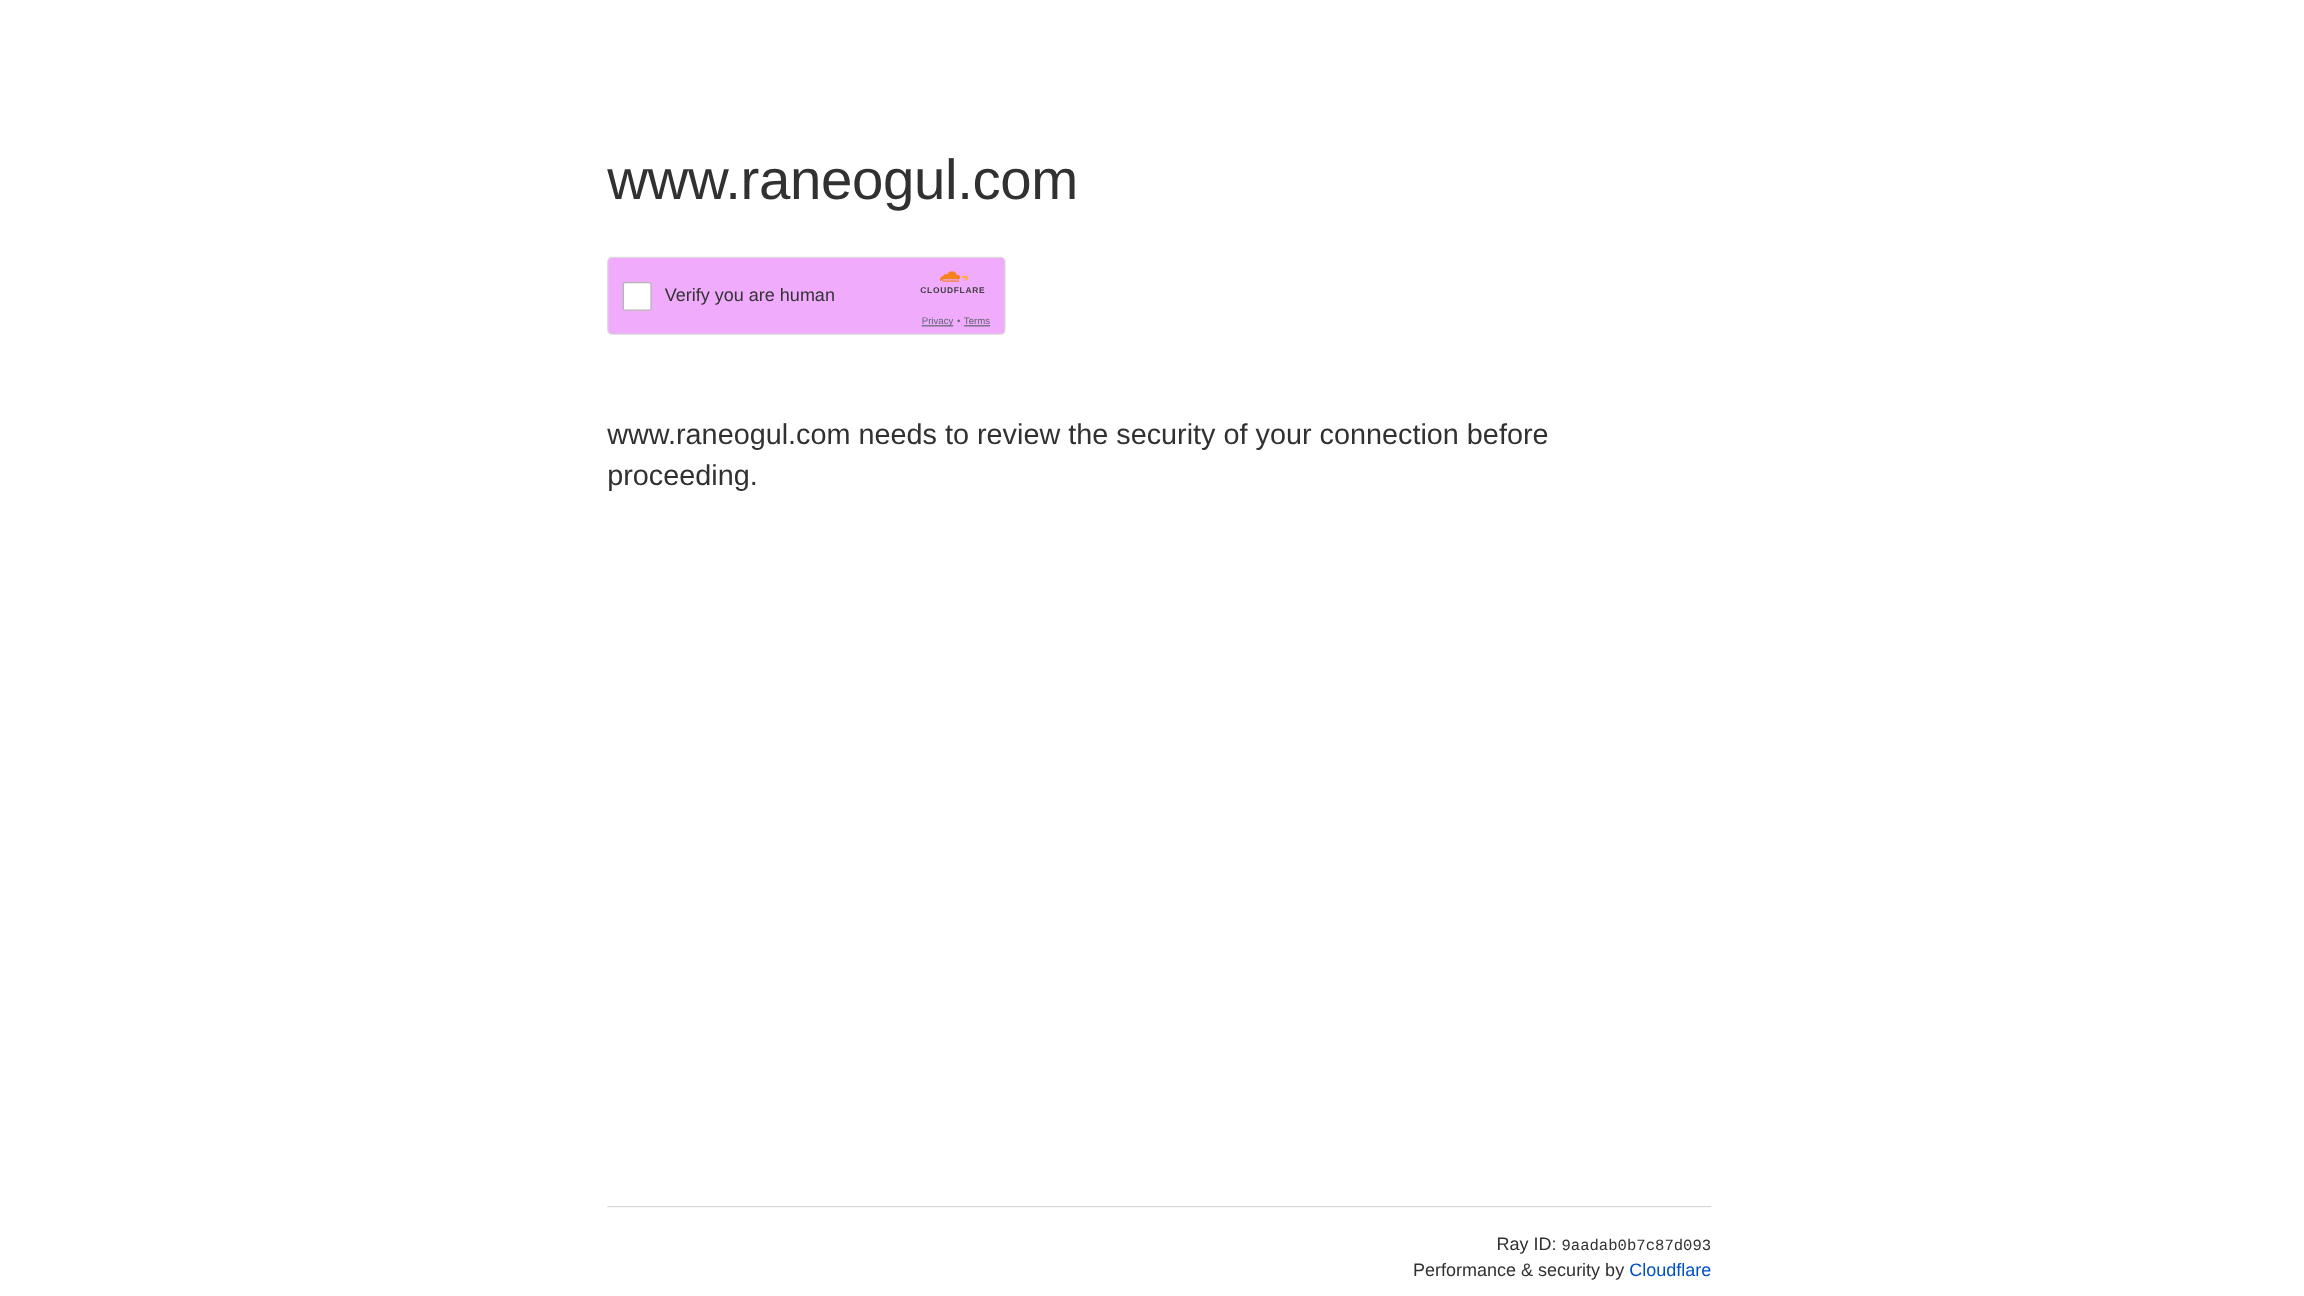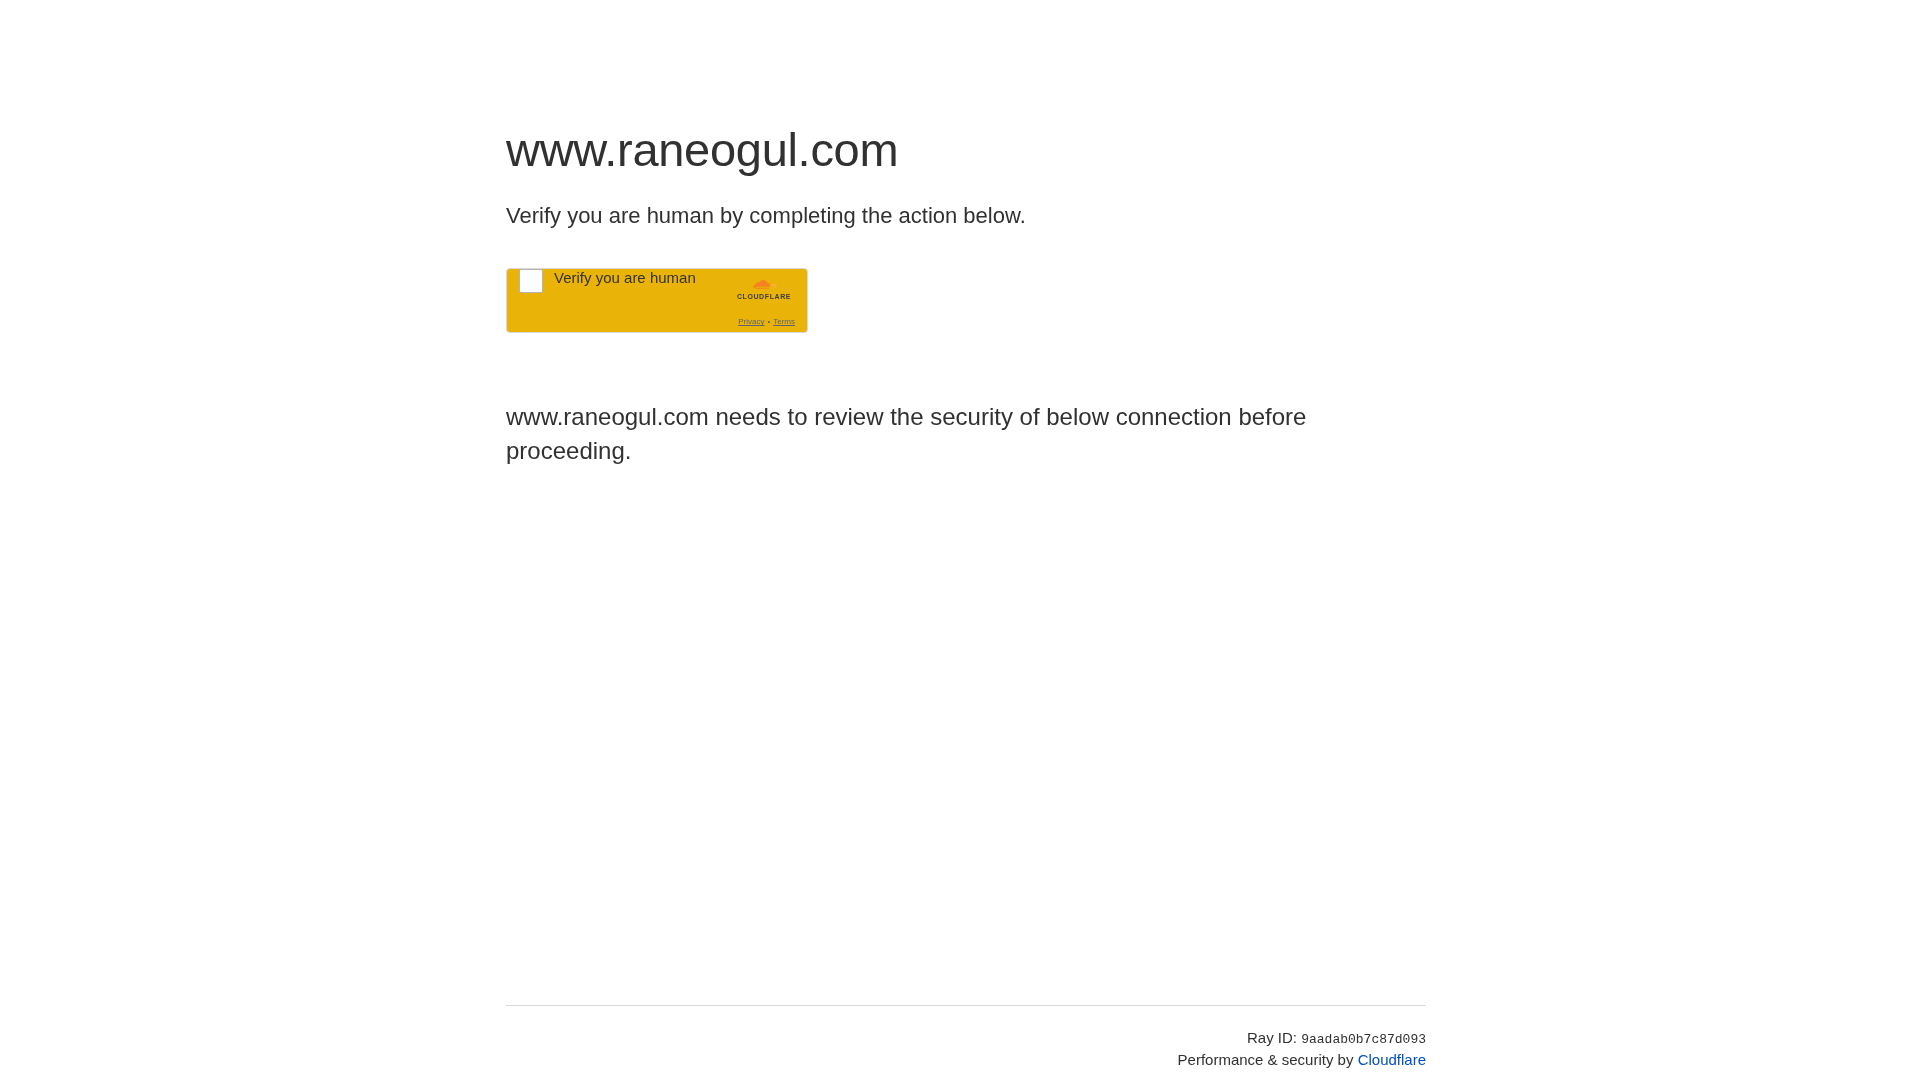--- a/index.html
+++ b/index.html
@@ -38,26 +38,27 @@
     font-weight: 400;
     color: #313131;
     margin: 0;
     padding-top: 23px;
     line-height: 1.4;
   }
   .widget-wrap {
     margin-top: 36px;
   }
   .cf-widget {
-    width: 302px;
+    width: 332px;
     height: 65px;
     border: 1px solid #d9d9d9;
     border-radius: 4px;
-    background: #eab308;
+    background: #f0abfc;
     display: flex;
+    align-items: center;
     padding: 0 12px;
     position: relative;
   }
   .cf-checkbox {
     width: 24px;
     height: 24px;
     border: 1px solid #b4b4b4;
     background: #ffffff;
     border-radius: 2px;
     flex: 0 0 auto;
@@ -141,21 +142,20 @@
 </style>
 </head>
 <body>
 
 <div class="page">
 
   <div class="content">
 
     <h1 class="title">www.raneogul.com</h1>
 
-    <h2 class="subtitle">Verify you are human by completing the action below.</h2>
 
     <div class="widget-wrap">
       <div class="cf-widget">
 
         <div class="cf-checkbox"></div>
 
         <span class="cf-label">Verify you are human</span>
 
         <div class="cf-brand">
           <span>
@@ -167,21 +167,21 @@
           <div class="cf-brandname">CLOUDFLARE</div>
         </div>
 
         <div class="cf-links">
           <a href="#">Privacy</a><span class="sep">•</span><a href="#">Terms</a>
         </div>
 
       </div>
     </div>
 
-    <p class="body-text">www.raneogul.com needs to review the security of below connection before proceeding.</p>
+    <p class="body-text">www.raneogul.com needs to review the security of your connection before proceeding.</p>
 
   </div>
 
   <div class="footer">
     <div class="ray">
       <span>Ray ID:</span>
       <span class="ray-id">9aadab0b7c87d093</span>
     </div>
     <div class="perf">
       <span>Performance &amp; security by</span>

